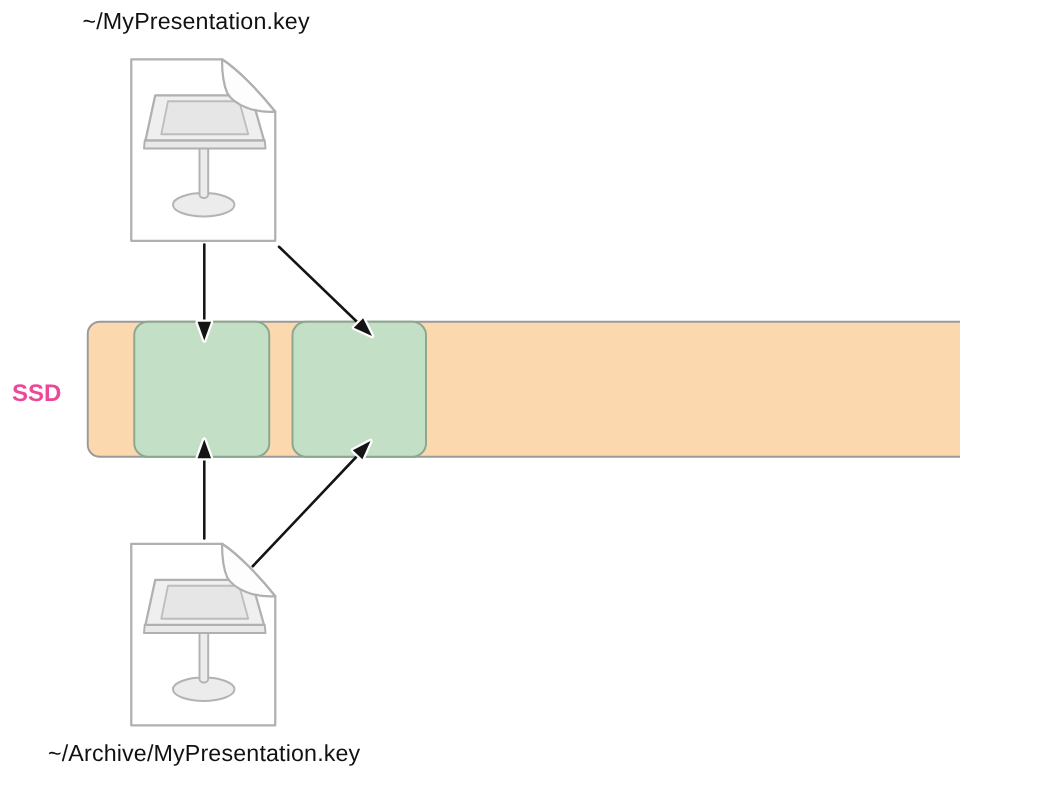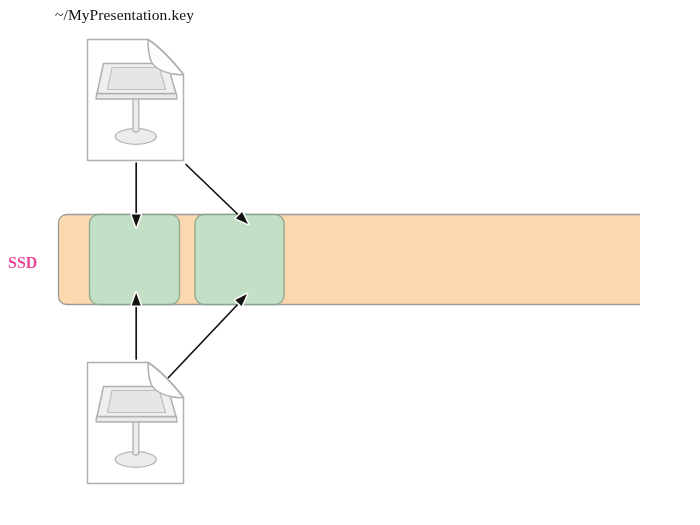--- a/index.html
+++ b/index.html
@@ -1,21 +1,21 @@
 <!DOCTYPE html>
 <html><head>
 <meta charset="utf-8">
 <style>
   html, body { margin: 0; padding: 0; background: #ffffff; }
   .canvas {
     position: relative;
     width: 640px;
     height: 525px;
     background: #ffffff;
-    font-family: Liberation Serif, serif;
+    font-family: Liberation Sans, sans-serif;
     overflow: hidden;
   }
   .diagram-svg { position: absolute; left: 0; top: 0; }
   .path-label {
     position: absolute;
     font-size: 15.5px;
     color: #111111;
     white-space: nowrap;
     letter-spacing: 0.1px;
   }
@@ -74,14 +74,15 @@
       <polygon class="arrow-head" points="136.2,293 131.7,305.5 140.7,305.5" fill="#141414"></polygon>
       <line class="arrow-shaft" x1="168.5" y1="377.5" x2="239.5" y2="302.5" stroke="#141414"></line>
       <polygon class="arrow-head" points="247,294 241.6,306.1 235.2,300.1" fill="#141414"></polygon>
     </g>
   </svg>
 
   <div class="path-label top-label">~/MyPresentation.key</div>
 
   <div class="storage-label">SSD</div>
 
+  <div class="path-label bottom-label">~/Archive/MyPresentation.key</div>
 
 </div>
 
 </body></html>

